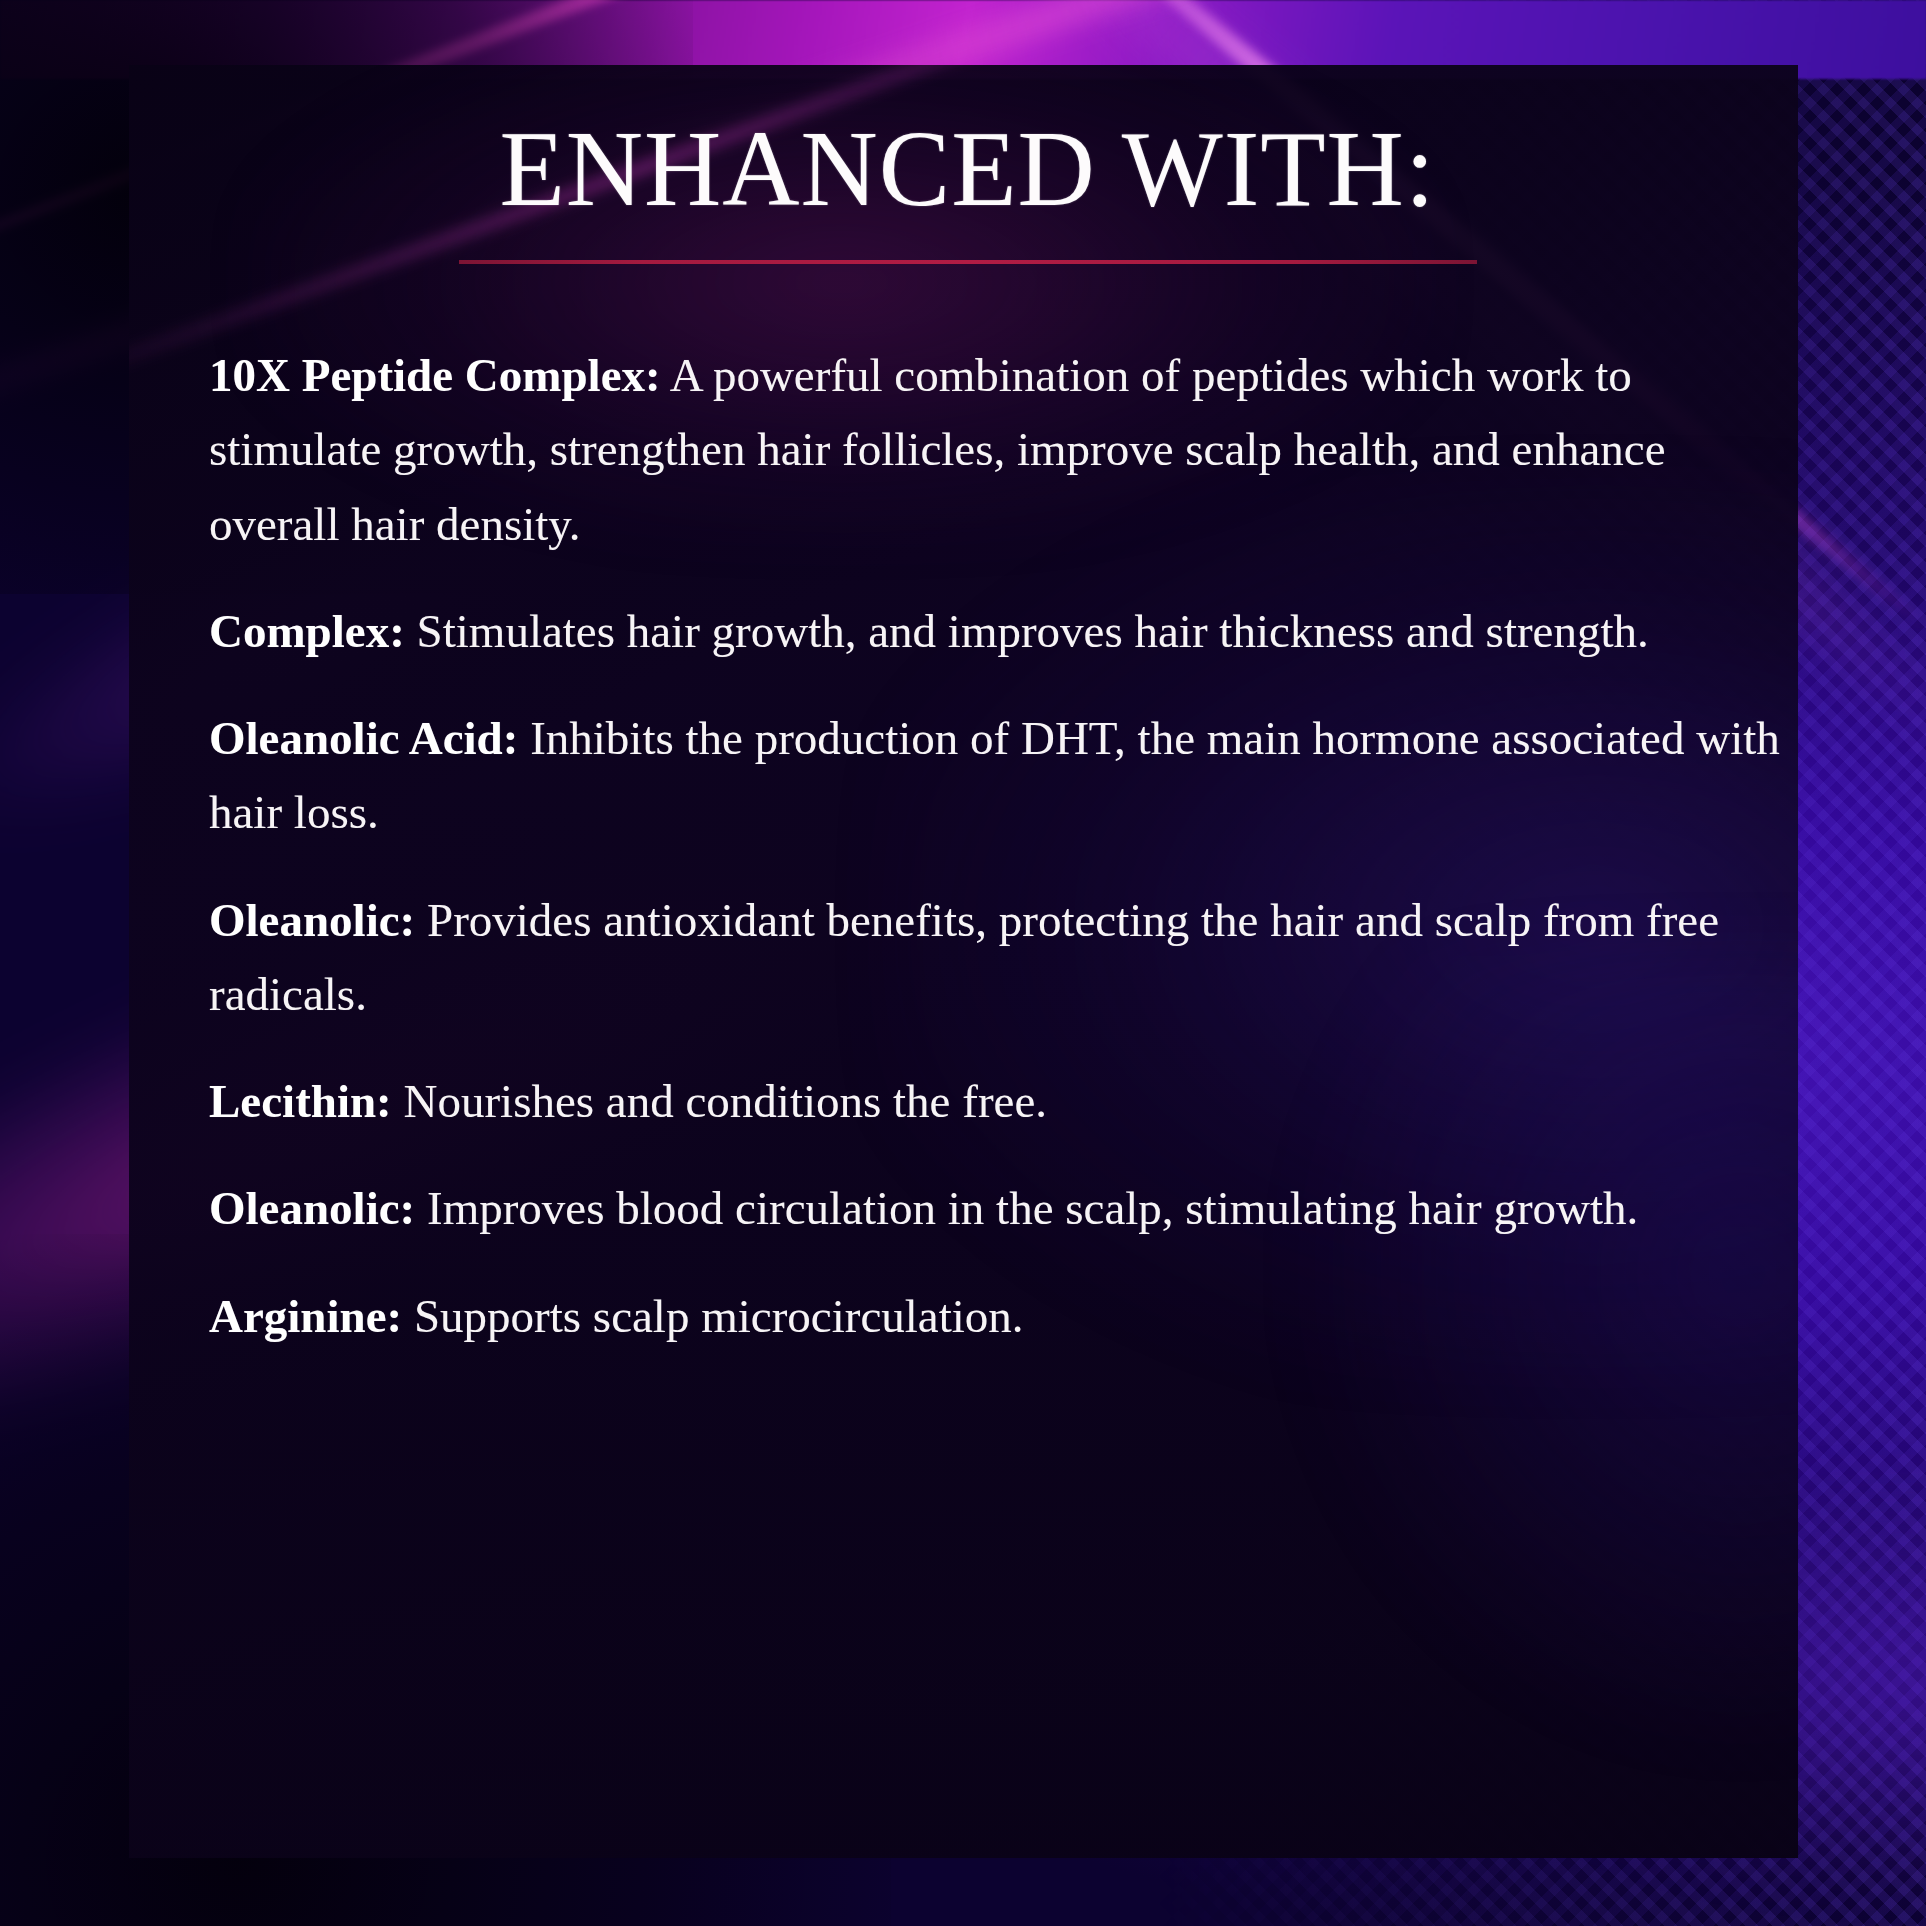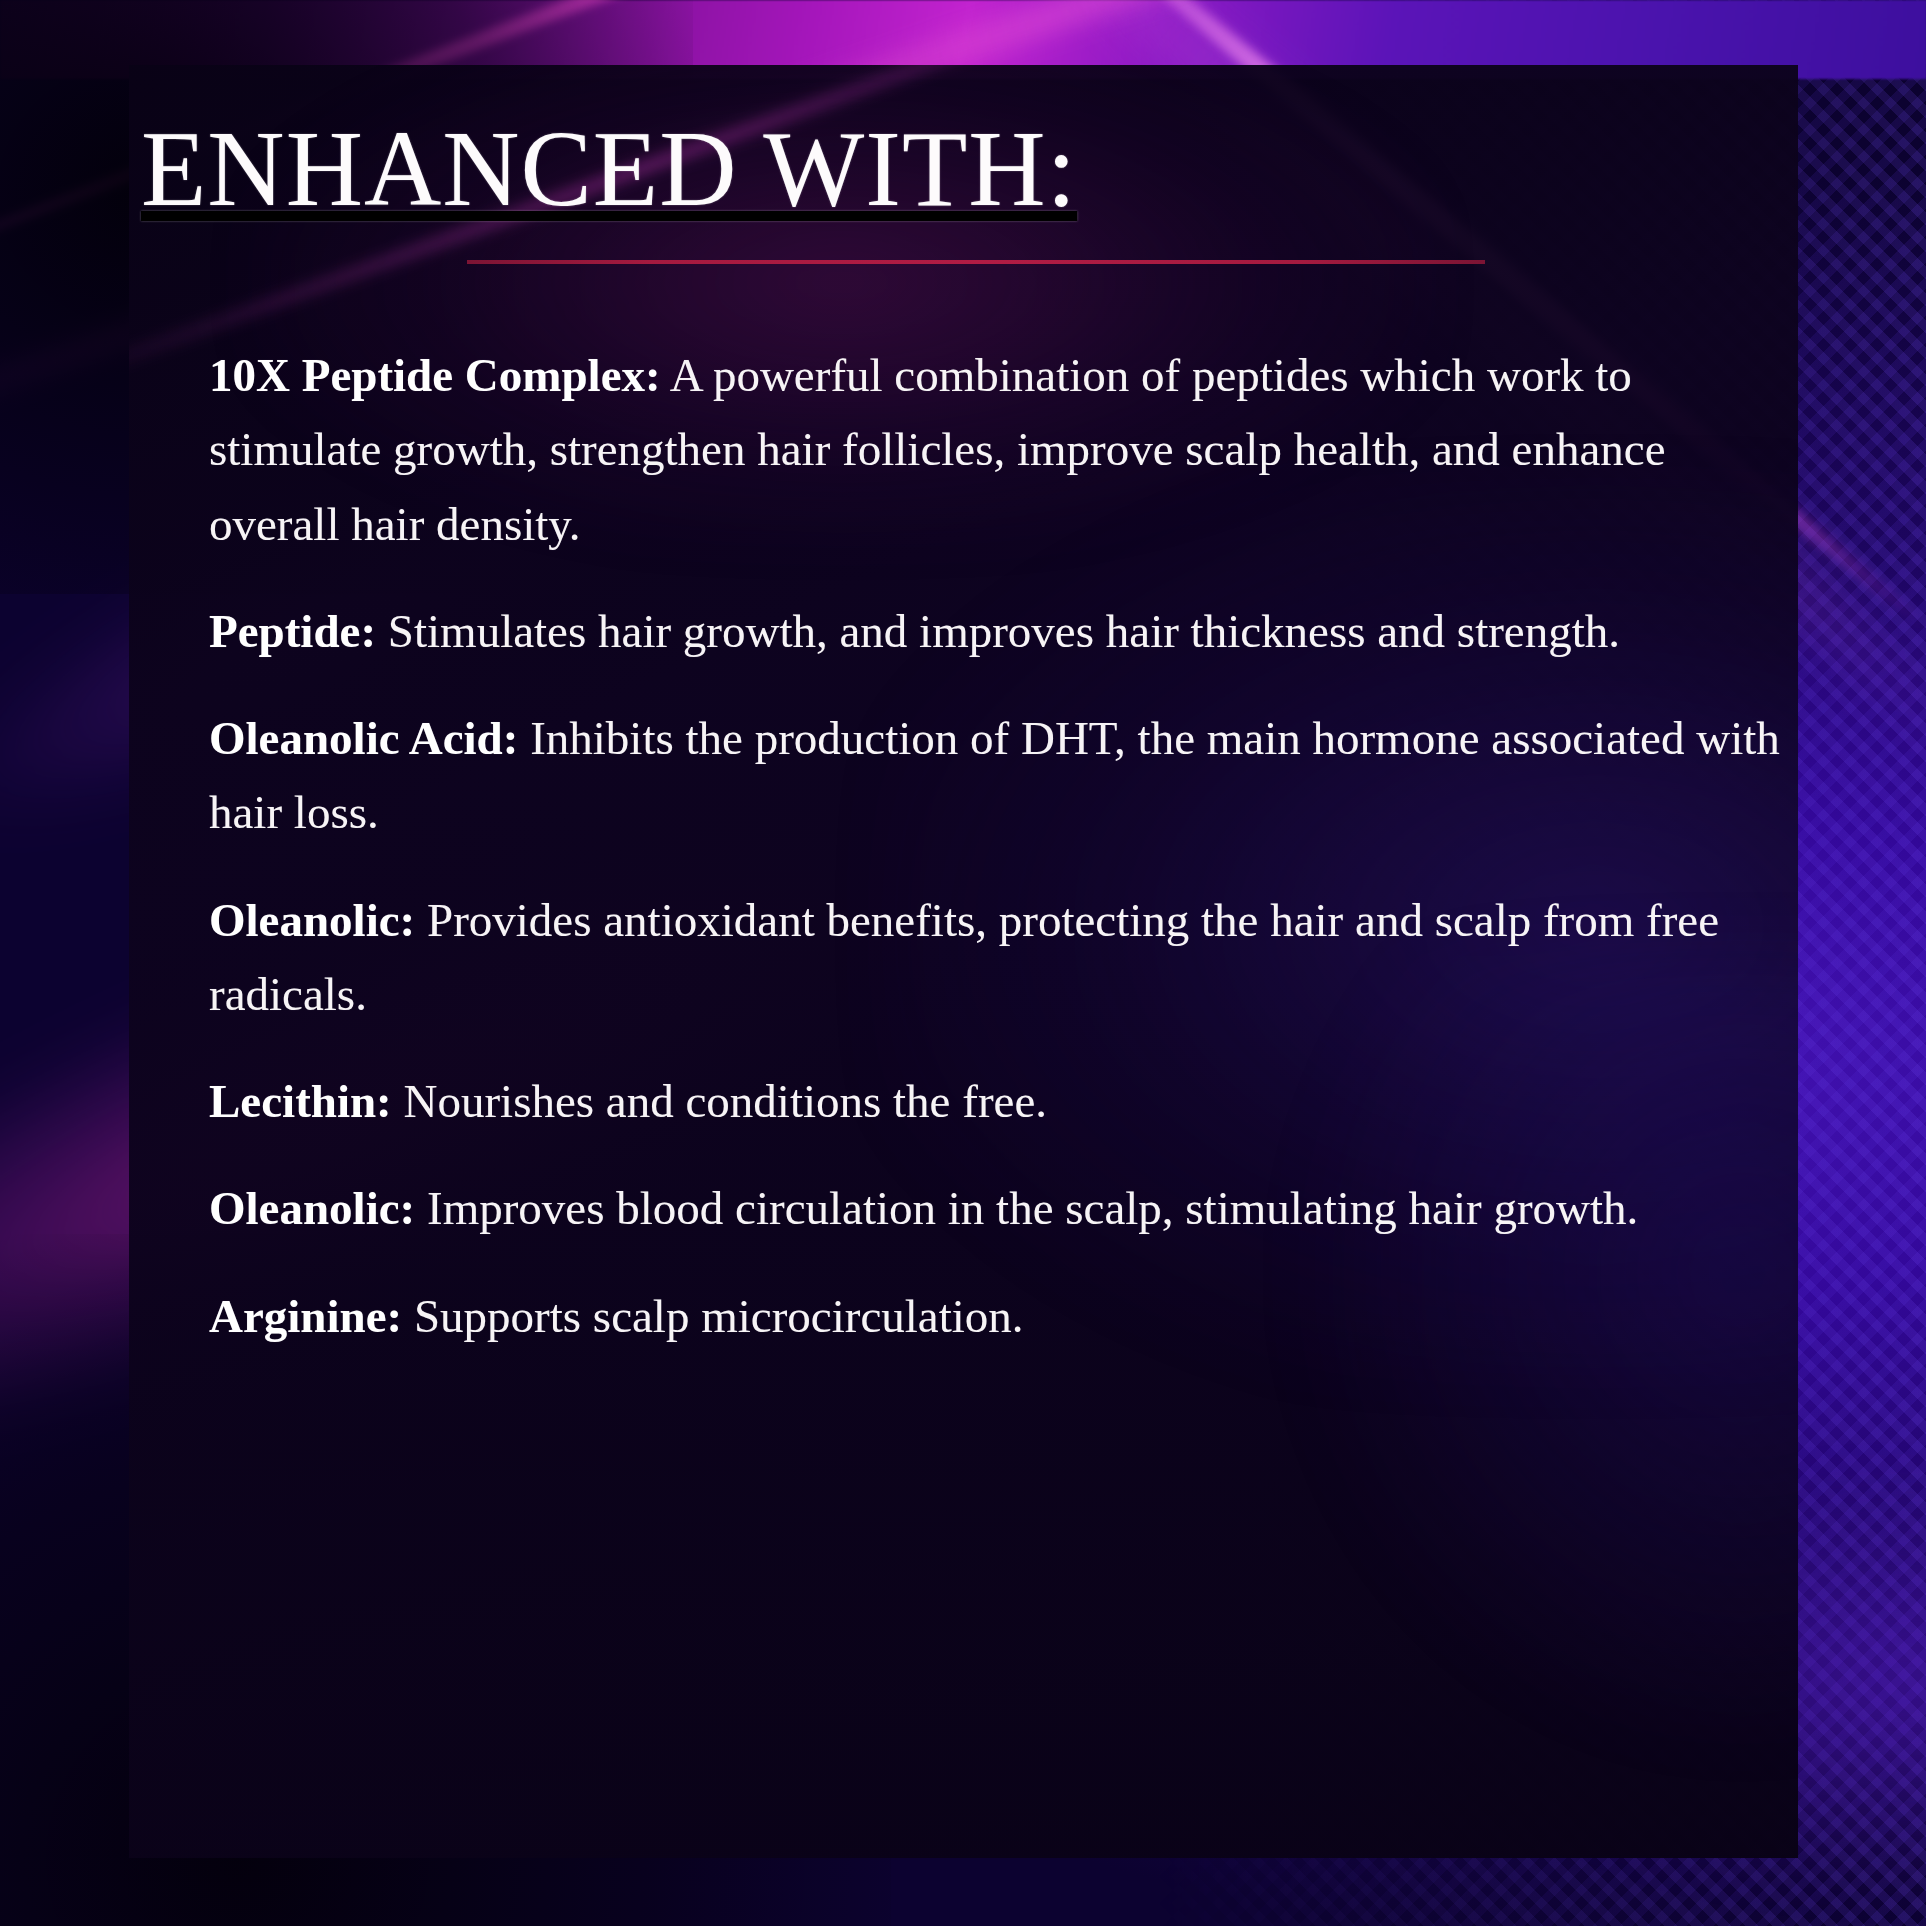--- a/index.html
+++ b/index.html
@@ -169,25 +169,24 @@
     width: 1485px; height: 12px;
     background: linear-gradient(90deg, rgba(180,40,170,0) 0%, rgba(205,60,190,.42) 45%, rgba(150,30,160,.18) 75%, rgba(90,20,120,0) 100%);
     transform: rotate(-20deg);
     transform-origin: 0 0;
     filter: blur(7px);
   }
 
   
   #title-block {
     position: absolute;
-    left: 12px;
+    left: 4px;
     top: 48px;
     width: 1669px;
-    text-align: left;
-    text-decoration: underline;
+    text-align: center;
   }
   #page-title {
     font-family: "Liberation Serif", "DejaVu Serif", serif;
     font-size: 107px;
     line-height: 1.06;
     letter-spacing: 1px;
     color: #fdfbfc;
     font-weight: 400;
     text-shadow: 0 0 2px rgba(255,255,255,.35);
     margin: 0;
@@ -253,21 +252,21 @@
       <div id="title-rule"></div>
     </div>
 
     <div id="ingredient-list">
 
       <p class="ingredient-item">
         <span class="ingredient-name">10X Peptide Complex:</span><span class="ingredient-desc"> A powerful combination of peptides which work to stimulate growth, strengthen hair follicles, improve scalp health, and enhance overall hair density.</span>
       </p>
 
       <p class="ingredient-item">
-        <span class="ingredient-name">Peptide:</span><span class="ingredient-desc"> Stimulates hair growth, and improves hair thickness and strength.</span>
+        <span class="ingredient-name">Complex:</span><span class="ingredient-desc"> Stimulates hair growth, and improves hair thickness and strength.</span>
       </p>
 
       <p class="ingredient-item">
         <span class="ingredient-name">Oleanolic Acid:</span><span class="ingredient-desc"> Inhibits the production of DHT, the main hormone associated with hair loss.</span>
       </p>
 
       <p class="ingredient-item">
         <span class="ingredient-name">Oleanolic:</span><span class="ingredient-desc"> Provides antioxidant benefits, protecting the hair and scalp from free radicals.</span>
       </p>
 

